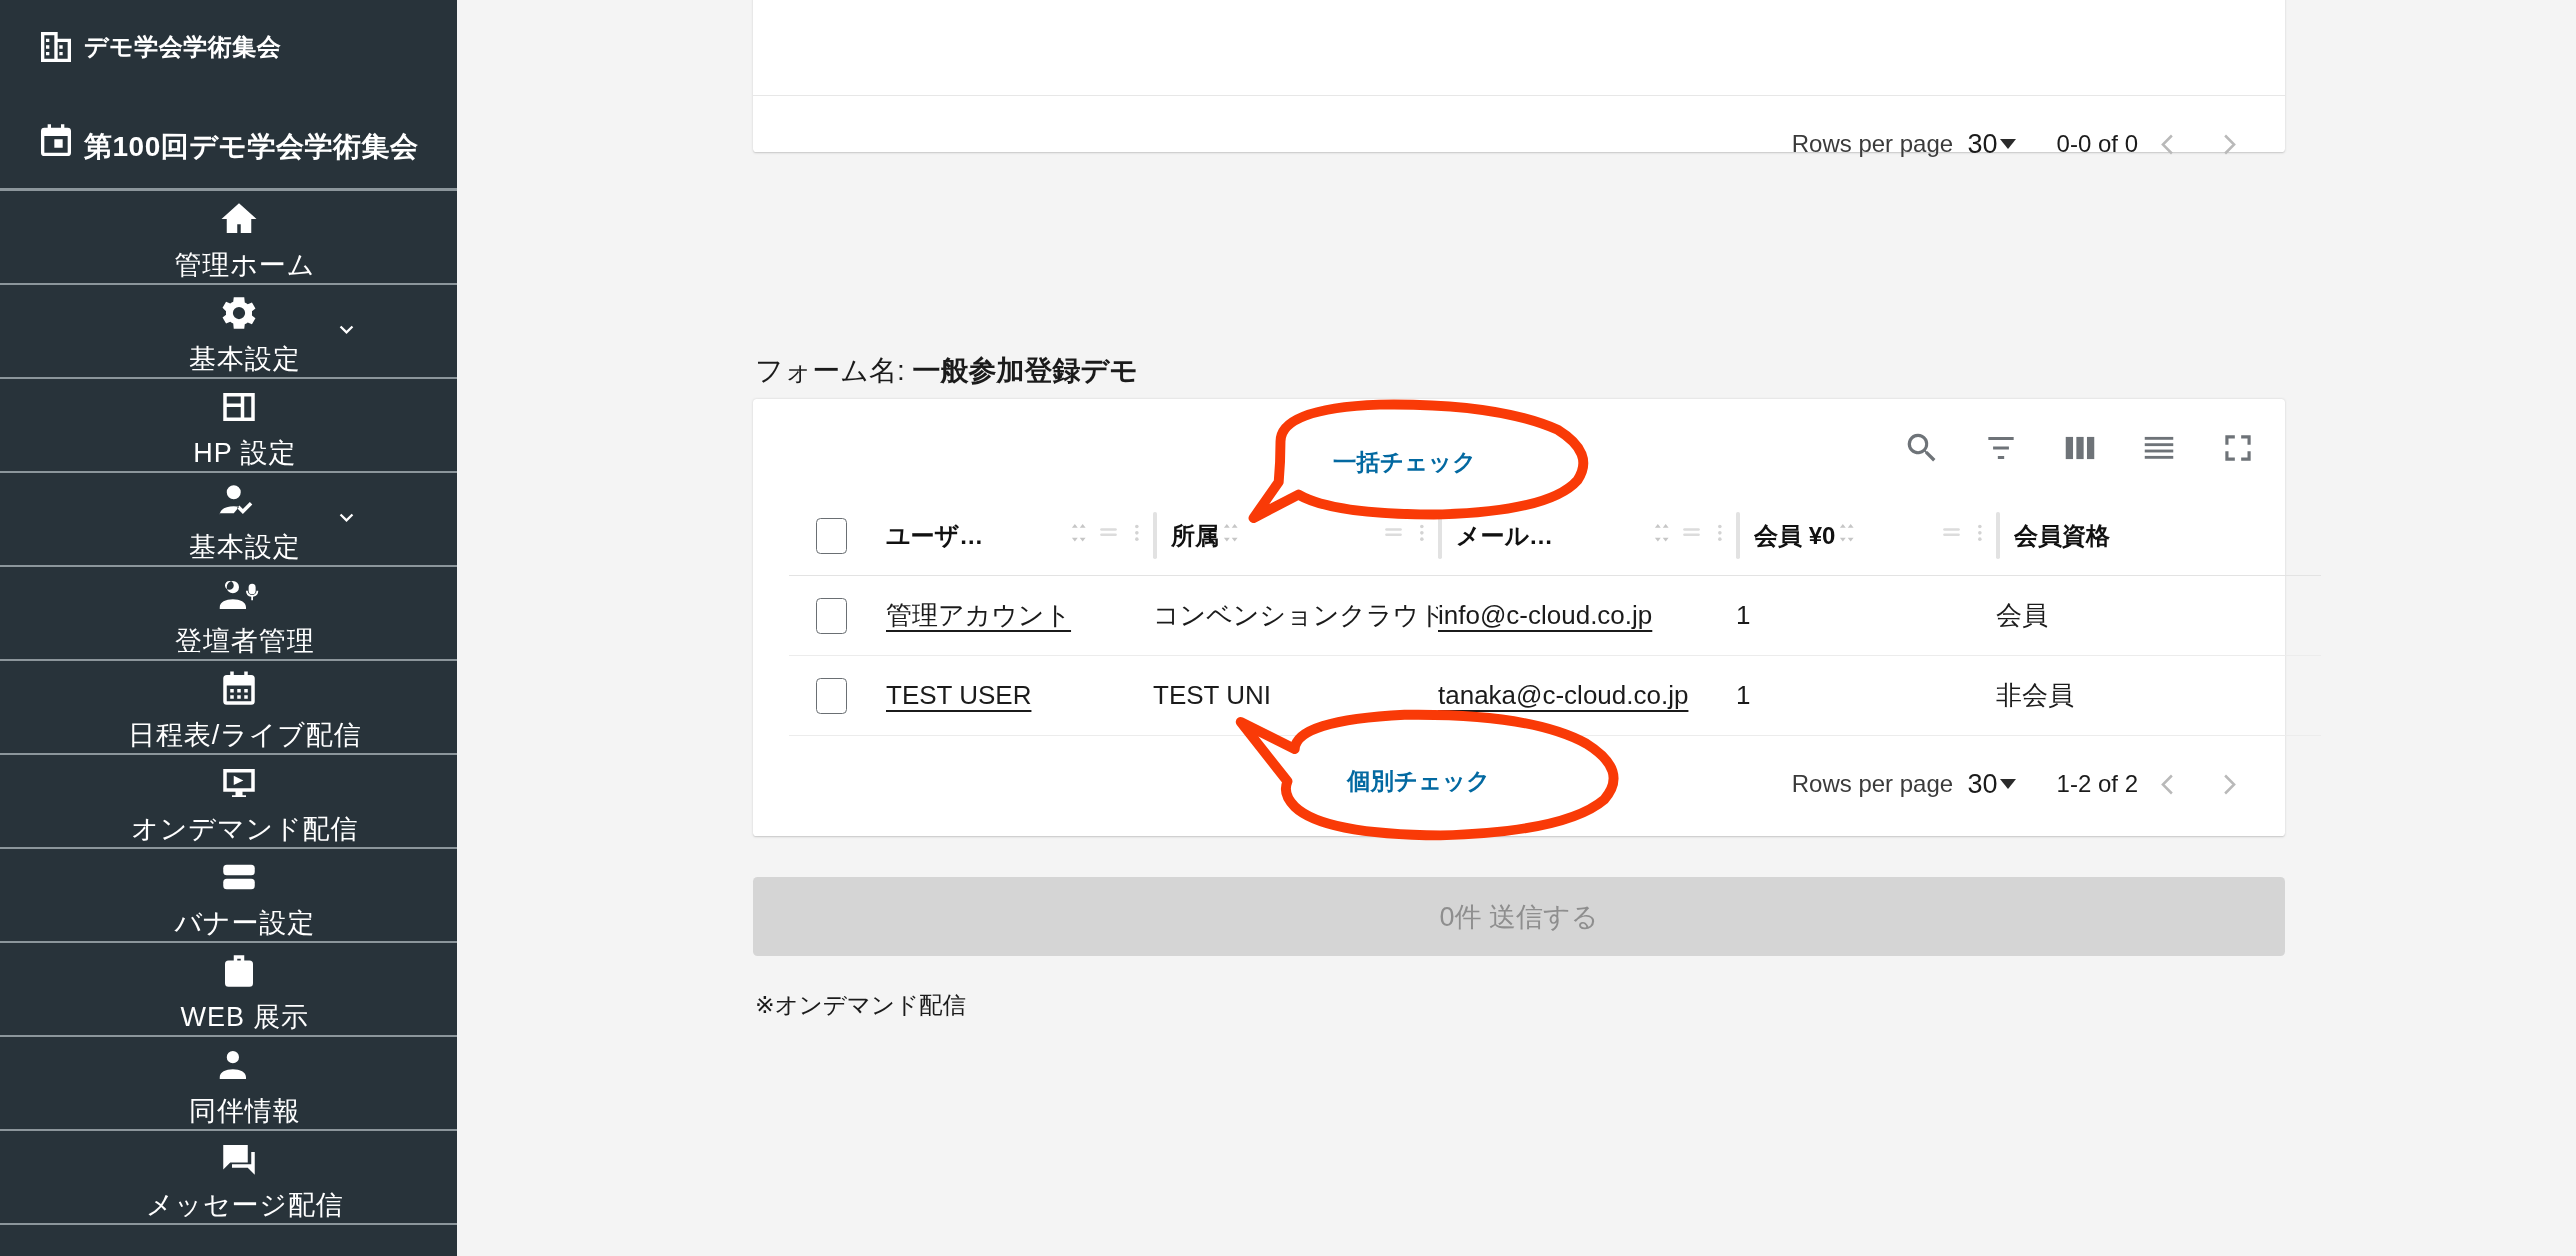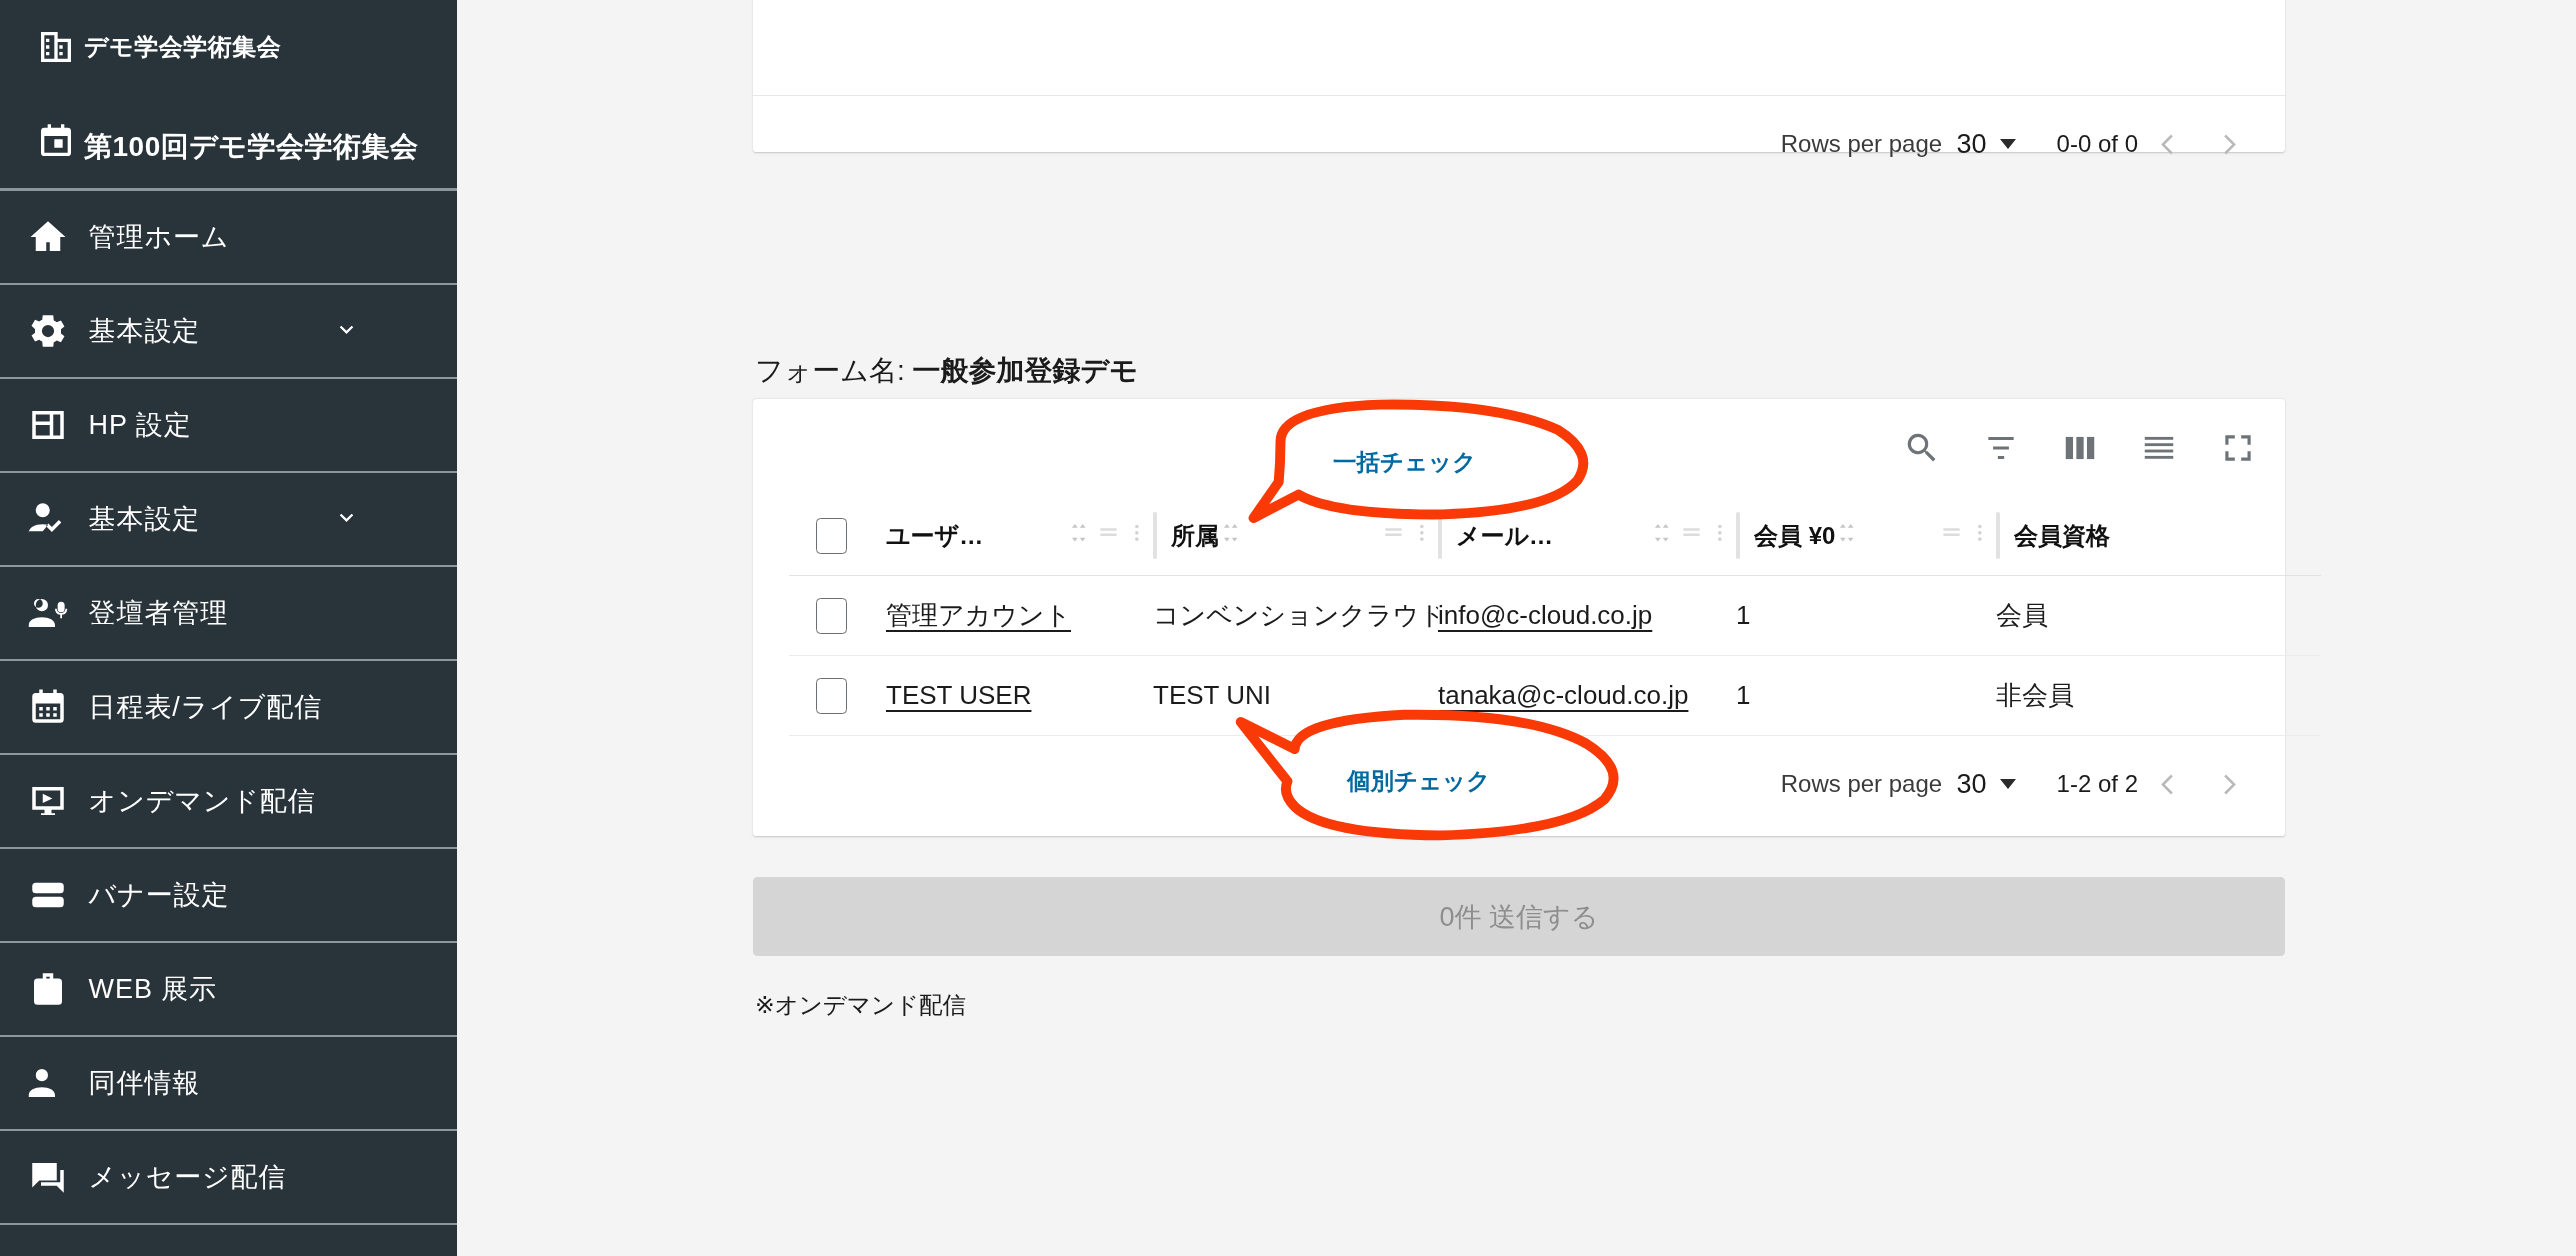--- a/index.html
+++ b/index.html
@@ -30,20 +30,21 @@
   .brand-label.b2 { font-size: 28px; margin-top: 12px; }
 
   .sb-div { height: 2.7px; background: #8c969b; width: 100%; }
 
   .nav-item {
     display: flex; align-items: center;
     height: 94px; padding-left: 20px;
     border-bottom: 2.7px solid #8c969b;
     position: relative;
     cursor: pointer;
+    flex-direction: column;
   }
   .nav-item .ic { width: 56px; flex: 0 0 56px; display:flex; align-items:center; justify-content:center; }
   .nav-item .ic svg { width: 42px; height: 42px; fill: #ffffff; }
   .nav-label { font-size: 27px; font-weight: 400; letter-spacing: 0.9px; padding-left: 12.6px; }
   .chev { position: absolute; right: 97px; top: 50%; transform: translateY(-50%); }
   .chev svg { width: 27px; height: 27px; fill: #ffffff; }
 
   
   .main {
     flex: 1 1 auto; position: relative;
@@ -67,21 +68,21 @@
     border-bottom: 0.9px solid #e7e7e7;
   }
   .pager {
     height: 96px;
     display: flex; align-items: center; justify-content: flex-end;
     padding-right: 27px; gap: 0;
   }
   .pager-label { font-size: 24px; color: #3b3b3b; }
   .pager-size {
     font-size: 27px; color: #1b1b1b; margin-left: 14.4px;
-    display:flex; align-items:center; gap: 13px; cursor:pointer;
+    display:flex; align-items:center; gap: 2px; cursor:pointer;
   }
   .caret { width: 0; height: 0; border-left: 8px solid transparent; border-right: 8px solid transparent; border-top: 10px solid #2b2b2b; }
   .pager-range { font-size: 24px; color: #1b1b1b; margin-left: 41px; }
   .pg-btn { width: 60px; height: 60px; display:flex; align-items:center; justify-content:center; cursor:pointer; }
   .pg-btn:first-of-type { margin-left: 27px; }
   .pg-btn svg { width: 27px; height: 27px; stroke: #b9b9b9; fill: none; stroke-width: 2.2; }
 
   
   .form-name {
     position: absolute; left: 298px; top: 352px;

